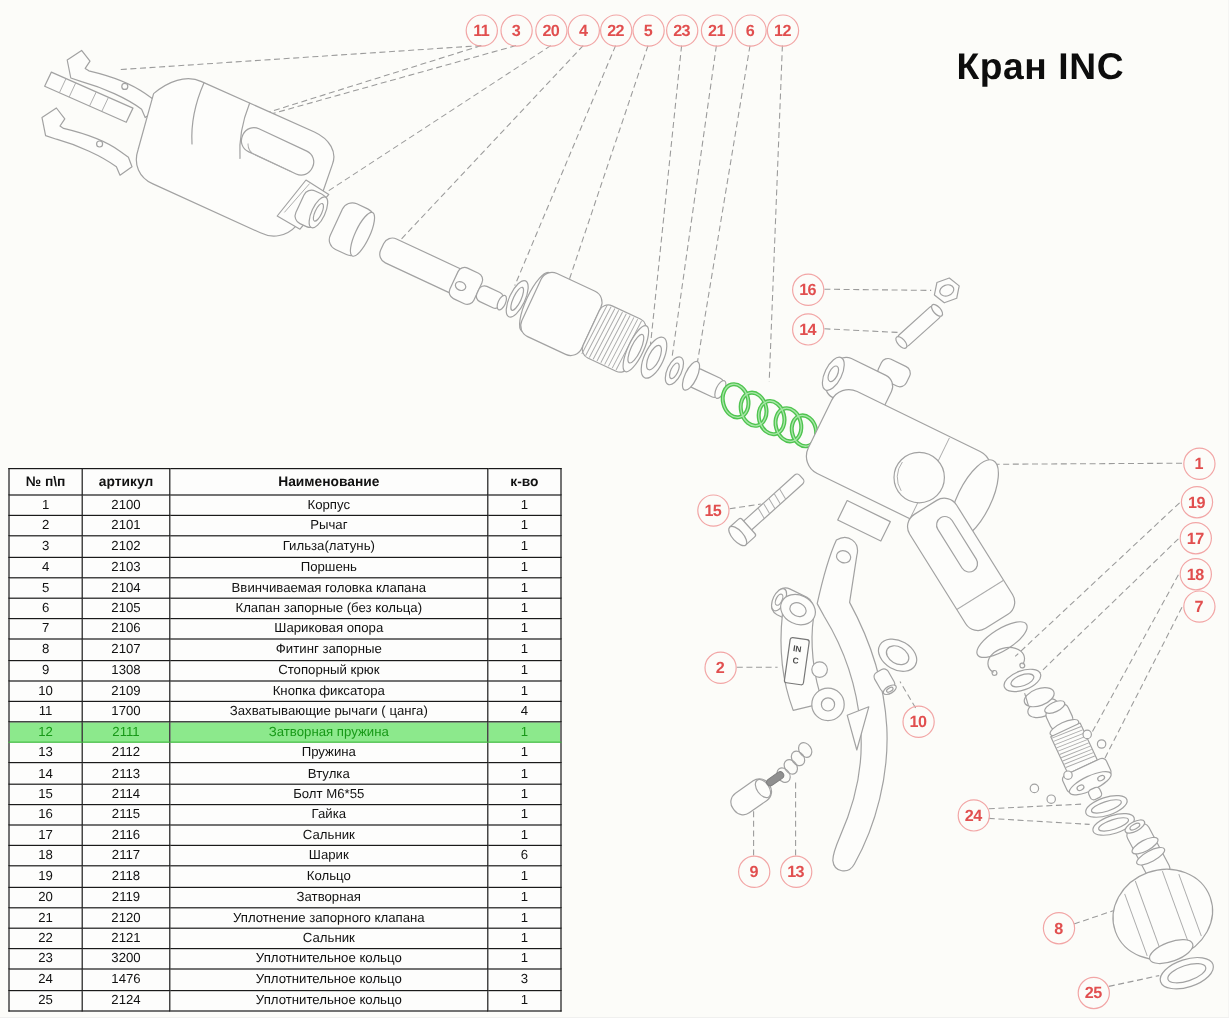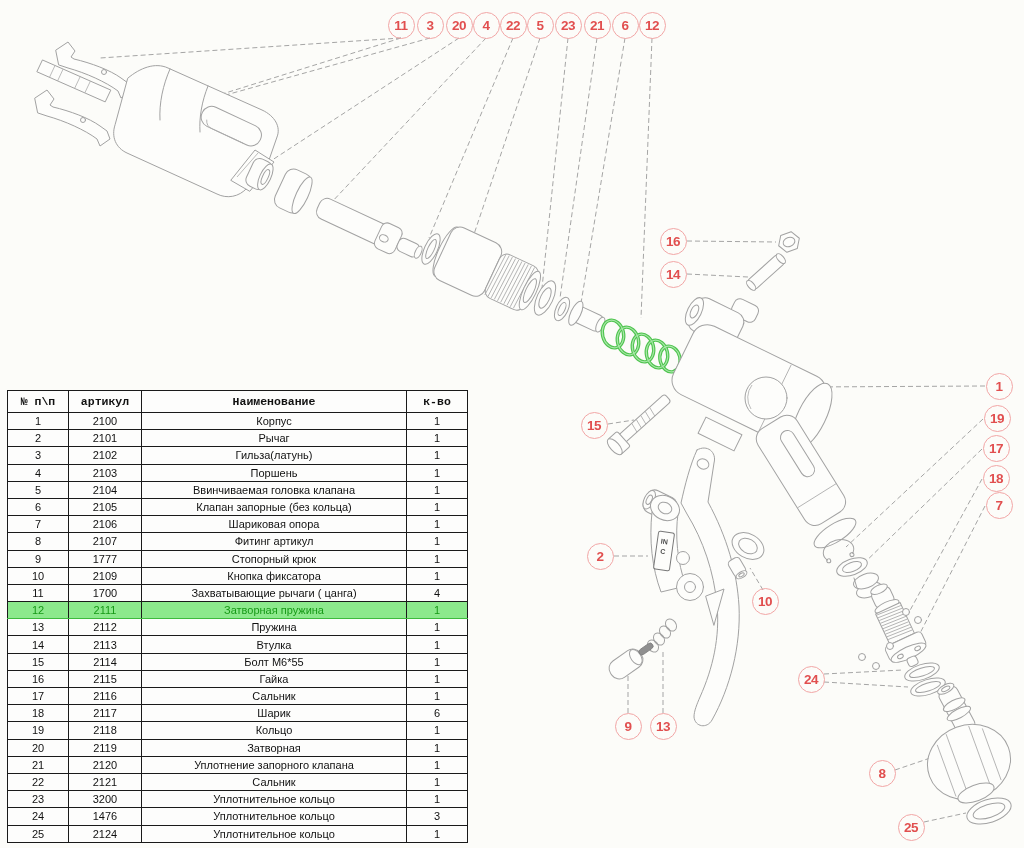--- a/index.html
+++ b/index.html
@@ -35,37 +35,38 @@
     word-break:break-all;text-align:center;transform:rotate(8deg);
   }
   
   #parts-table{
     position:absolute;left:7px;top:390px;width:460px;z-index:25;
     border-collapse:collapse;table-layout:fixed;background:#fdfdfc;
     font-family:"Liberation Sans",sans-serif;
   }
   #parts-table th{
     border:1.6px solid #1a1a1a;font-size:11.5px;font-weight:bold;color:#111;
-    height:21px;padding:0 2px;text-align:center;font-family:Liberation Mono, monospace;
+    height:21px;padding:0 2px;text-align:center;
   }
   #parts-table td{
     border:1px solid #1a1a1a;font-size:11px;color:#111;height:16.2px;
     padding:0 2px;text-align:center;white-space:nowrap;overflow:hidden;
   }
   #parts-table tr.hl td{
     background:#8ce98c;color:#179917;
     border-top:1.4px solid #3dbb3d;border-bottom:1.4px solid #3dbb3d;
   }
   #parts-table{border:1.6px solid #111;}
 </style>
 </head>
 <body>
 
 <div id="stage">
 
+  <div id="title">Кран INC</div>
 
   <svg id="diagram-svg" width="1024" height="848" viewBox="0 0 1024 848">
 
     <g>
       <line class="dash" x1="401" y1="38" x2="100" y2="58"></line>
       <line class="dash" x1="401" y1="38" x2="120" y2="126"></line>
       <line class="dash" x1="430" y1="38" x2="190" y2="105"></line>
       <line class="dash" x1="459" y1="38" x2="260" y2="168"></line>
       <line class="dash" x1="486" y1="38" x2="330" y2="204"></line>
       <line class="dash" x1="513" y1="38" x2="429" y2="238"></line>
@@ -457,26 +458,26 @@
         </tr>
         <tr>
           <td>7</td>
           <td>2106</td>
           <td>Шариковая опора</td>
           <td>1</td>
         </tr>
         <tr>
           <td>8</td>
           <td>2107</td>
-          <td>Фитинг артикул</td>
+          <td>Фитинг запорные</td>
           <td>1</td>
         </tr>
         <tr>
           <td>9</td>
-          <td>1777</td>
+          <td>1308</td>
           <td>Стопорный крюк</td>
           <td>1</td>
         </tr>
         <tr>
           <td>10</td>
           <td>2109</td>
           <td>Кнопка фиксатора</td>
           <td>1</td>
         </tr>
         <tr>

